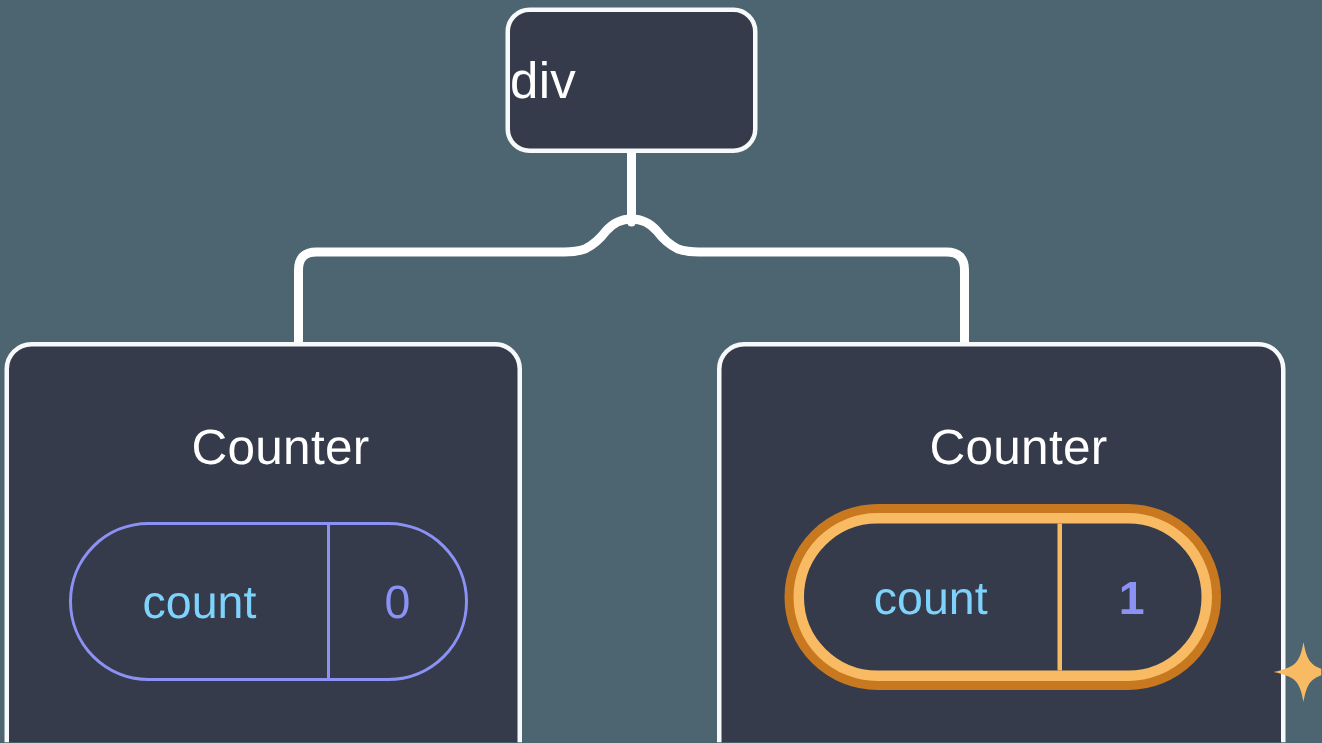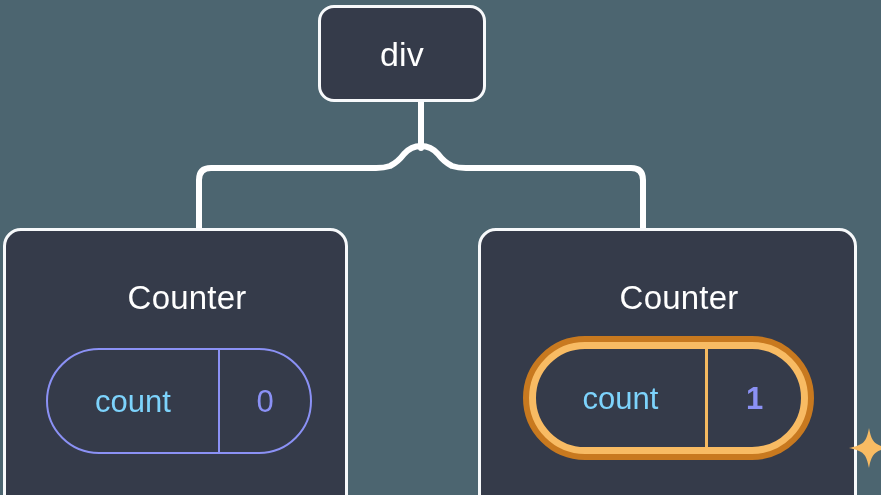--- a/index.html
+++ b/index.html
@@ -24,27 +24,27 @@
     pointer-events: none;
   }
   .node {
     position: absolute;
     background: #353b4a;
     border: 3px solid #f7f9fb;
     border-radius: 16px;
     box-sizing: border-box;
   }
   #node-div {
-    left: 318px;
+    left: 337px;
     top: 5px;
     width: 168px;
     height: 97px;
     display: flex;
     align-items: center;
-    justify-content: center;
+    justify-content: flex-start;
   }
   .node-tag {
     color: #ffffff;
     font-size: 34px;
     font-weight: 400;
     letter-spacing: 0.2px;
     line-height: 1;
   }
   #node-counter-left {
     left: 3px;

